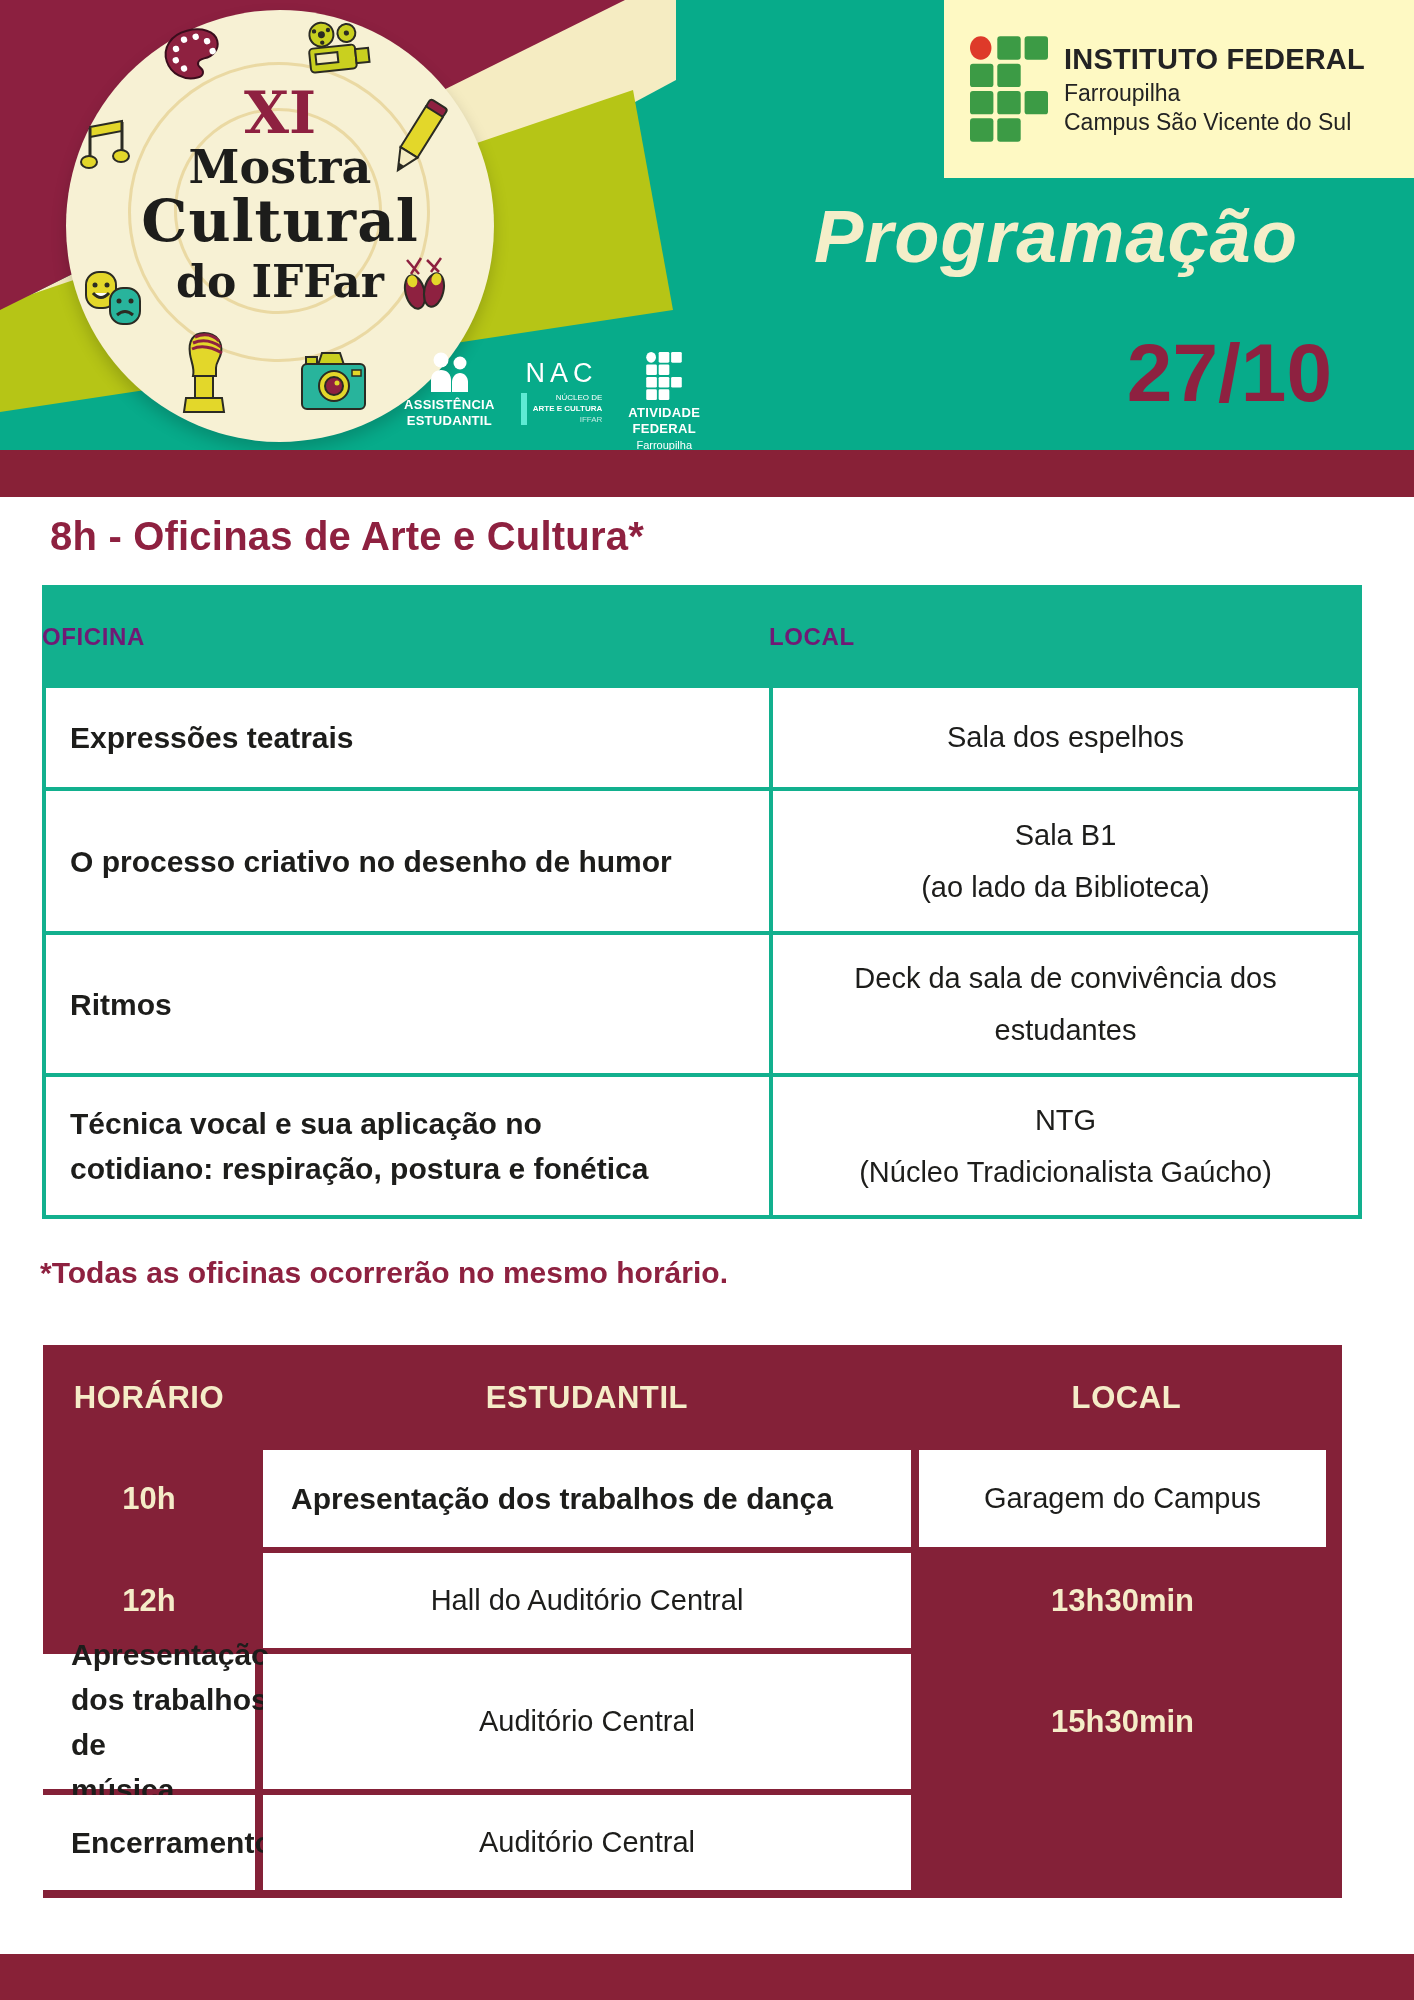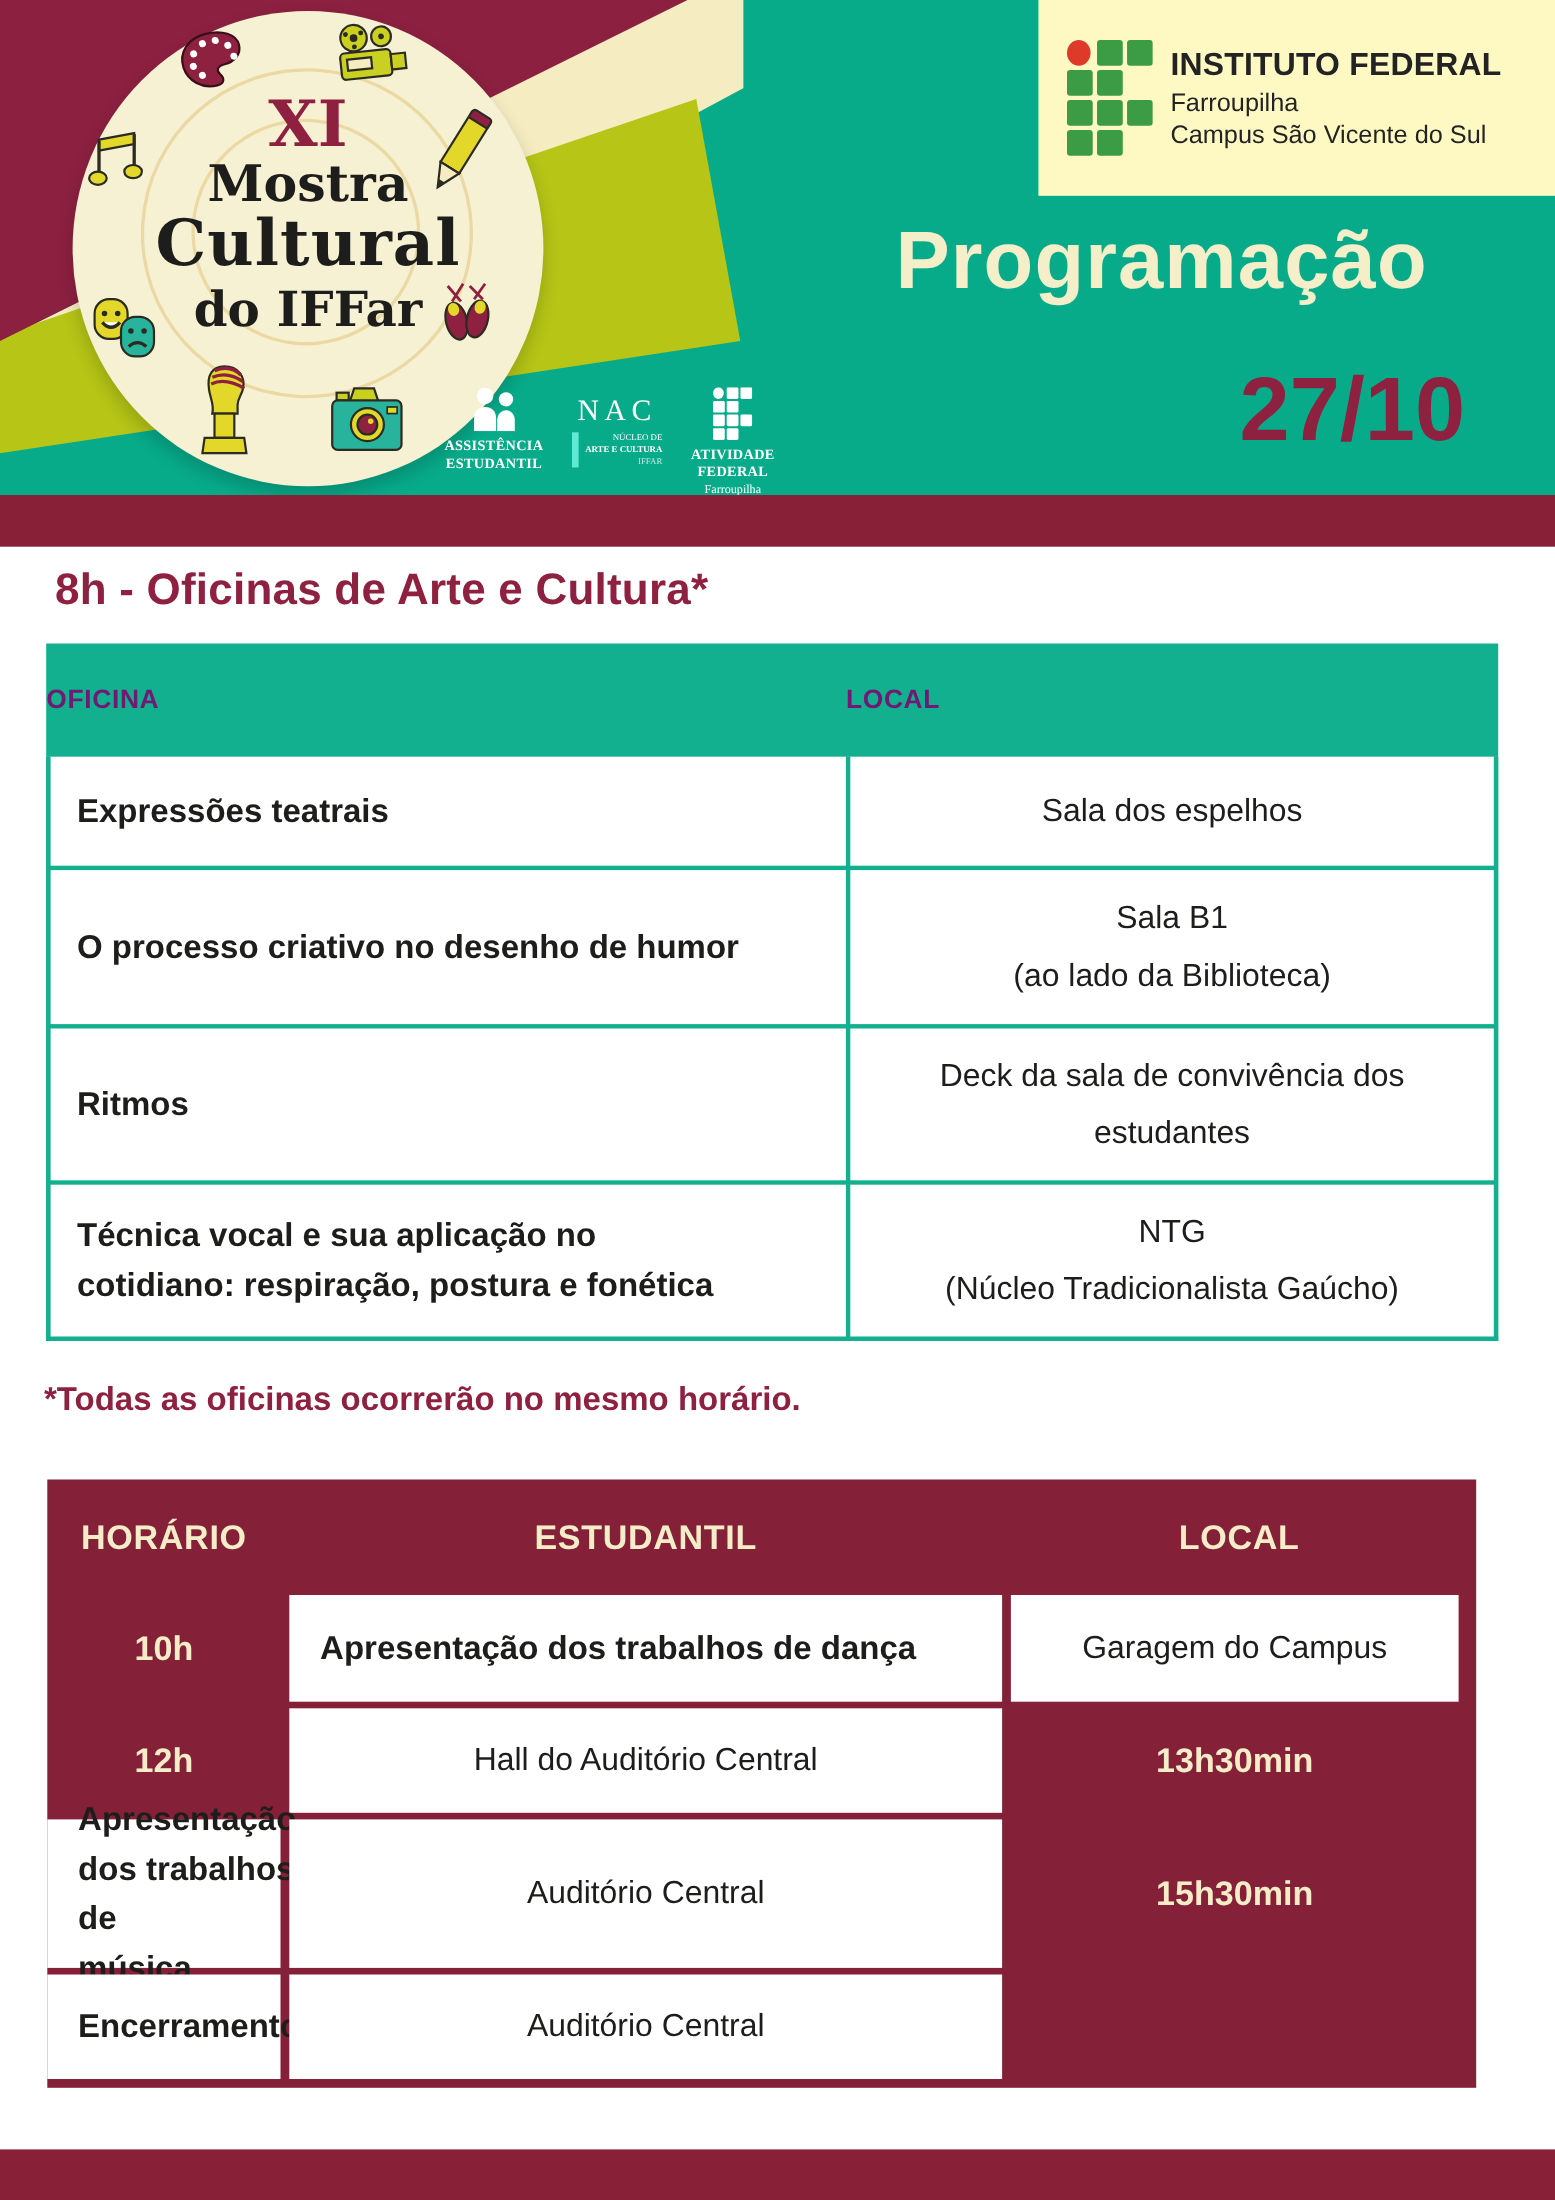--- a/index.html
+++ b/index.html
@@ -36,36 +36,36 @@
   .badge .ring2{left:108px;top:98px;width:208px;height:206px;transform:rotate(6deg);}
   .badge-text{position:absolute;left:0;width:100%;text-align:center;font-family:"DejaVu Serif","Liberation Serif",serif;line-height:1;color:var(--ink);}
   .badge-roman{top:74px;font-size:58px;font-weight:700;color:var(--maroon-text);}
   .badge-top{top:134px;font-size:46px;font-weight:700;}
   .badge-main{top:182px;font-size:58px;font-weight:700;letter-spacing:1px;}
   .badge-sub{top:250px;font-size:44px;font-weight:700;}
   .bicon{position:absolute;}
 
   
   .partners{position:absolute;left:404px;top:352px;display:flex;align-items:flex-start;gap:26px;color:#ffffff;}
-  .partner{display:flex;flex-direction:column;align-items:center;text-align:center;font-family:Liberation Serif, serif;}
+  .partner{display:flex;flex-direction:column;align-items:center;text-align:center;}
   .partner .plabel{font-size:13px;font-weight:700;line-height:1.25;letter-spacing:.3px;margin-top:5px;}
   .nac-acronym{font-size:27px;font-weight:400;letter-spacing:5px;line-height:1;margin-top:8px;}
   .nac-sub{border-left:6px solid #5eead4;padding-left:6px;margin-top:6px;text-align:right;font-size:8px;line-height:1.35;}
   .nac-sub .b{font-weight:700;}
   .nac-sub .dim{opacity:.75;}
   .partner .plabel-small{font-size:11px;font-weight:400;margin-top:1px;}
 
   
   .whitebox{position:absolute;left:944px;top:0;width:470px;height:178px;background:#fef9c3;display:flex;align-items:center;padding-left:26px;}
   .inst-text{margin-left:16px;color:#232323;}
   .inst-name{font-size:29px;font-weight:700;letter-spacing:.2px;}
   .inst-l1{font-size:23px;margin-top:4px;}
   .inst-l2{font-size:23px;margin-top:2px;}
 
-  .prog-title{position:absolute;left:756px;top:194px;width:600px;text-align:center;font-size:74px;font-weight:700;color:#f4eec9;letter-spacing:1px;}
+  .prog-title{position:absolute;left:756px;top:194px;width:600px;text-align:center;font-size:74px;font-weight:700;font-style:italic;color:#f4eec9;letter-spacing:1px;}
   .prog-date{position:absolute;left:1080px;top:326px;width:252px;text-align:right;font-size:82px;font-weight:700;color:var(--maroon-text);}
 
   
   .stripe{position:absolute;left:0;top:450px;width:1414px;height:47px;background:var(--maroon);}
   .section-heading{position:absolute;left:50px;top:514px;font-size:40px;font-weight:700;color:var(--maroon-text);letter-spacing:.2px;}
 
   
   .table1{position:absolute;left:42px;top:585px;width:1320px;}
   .t1-head{height:103px;background:var(--teal-line);display:grid;grid-template-columns:727px 1fr;align-items:center;}
   .t1-head .hcell{font-size:24px;font-weight:700;color:#701a75;letter-spacing:.6px;}

